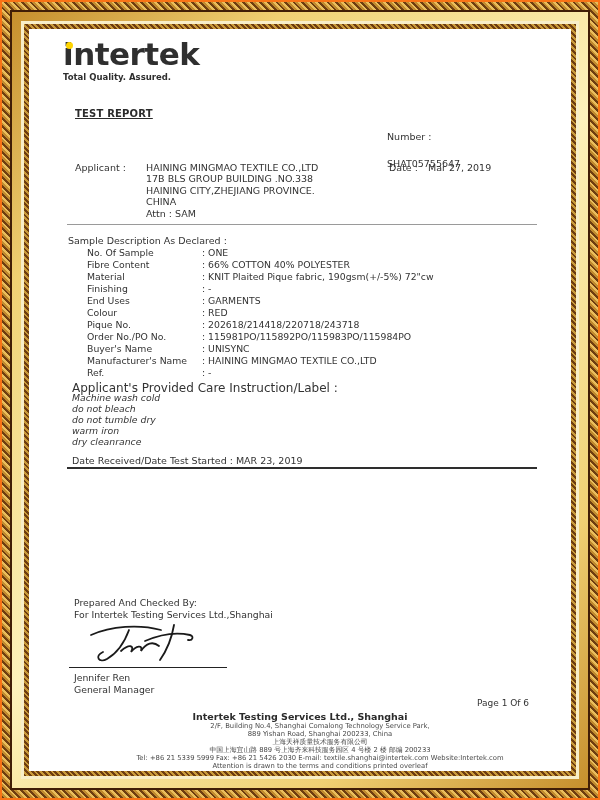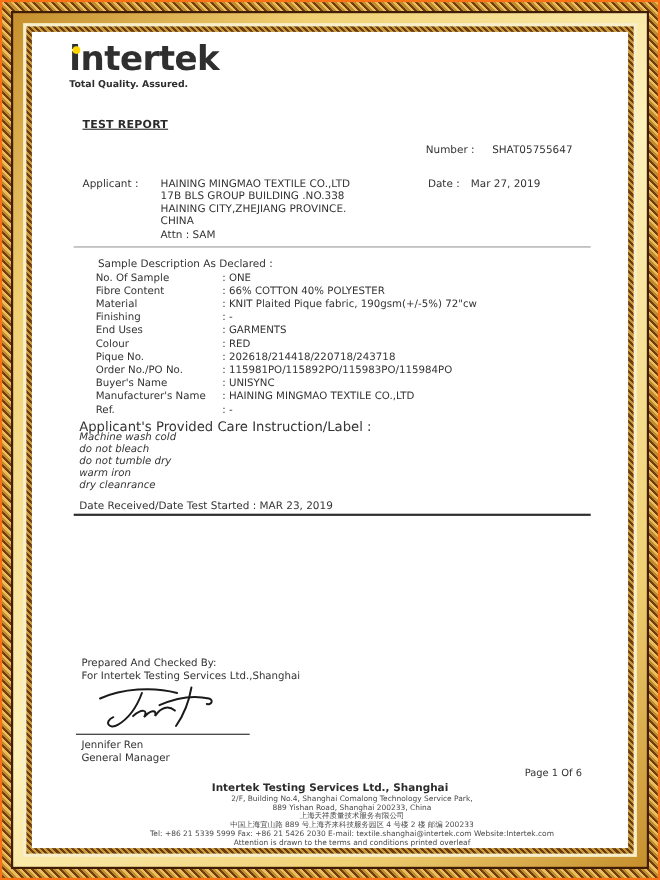--- a/index.html
+++ b/index.html
@@ -26,31 +26,31 @@
 
   
   .logo-block { left:34px; top:8px; }
   .brand { font-size:31px; font-weight:bold; color:#2f2f2f; letter-spacing:-0.5px; line-height:34px; display:inline-block; position:relative; }
   .logo-dot { position:absolute; left:3px; top:5px; width:7px; height:7px; border-radius:50%; background:#ffd500; }
   .tagline { font-size:8.5px; font-weight:bold; color:#2f2f2f; margin-top:1px; }
 
   .report-title { left:46px; top:79px; font-size:10px; font-weight:bold; color:#2b2b2b;
                   text-decoration:underline; letter-spacing:0.2px; }
 
-  .number-row { left:358px; top:102px; display:flex; gap:16px; font-size:9.5px; }
+  .number-row { left:358px; top:102px; display:flex; gap:16px; font-size:9.5px;flex-direction:column; }
   .date-row   { left:360px; top:133px; display:flex; gap:10px; font-size:9.5px; }
 
   .applicant-label { left:46px; top:133px; font-size:9.5px; }
   .applicant-lines { left:117px; top:133px; font-size:9.5px; }
   .applicant-lines div { line-height:11.4px; }
 
   .hr-thin  { left:38px; top:195px; width:470px; height:1px; background:#9a9a9a; }
   .hr-thick { left:38px; top:438px; width:470px; height:2px; background:#2e2e2e; }
 
-  .sample-heading { left:60px; top:206px; font-size:9.5px; }
+  .sample-heading { left:39px; top:206px; font-size:9.5px; }
   .sample-rows { left:58px; top:218px; font-size:9.3px; }
   .srow { display:flex; line-height:12px;gap:12px; }
   .slabel { width:103px; flex:none; }
 
   .care-heading { left:43px; top:352px; font-size:12px; }
   .care-lines { left:43px; top:363px; font-size:9.3px;font-style:italic; }
   .care-lines div { line-height:11px; }
 
   .received-line { left:43px; top:426px; font-size:9.5px; }
 

